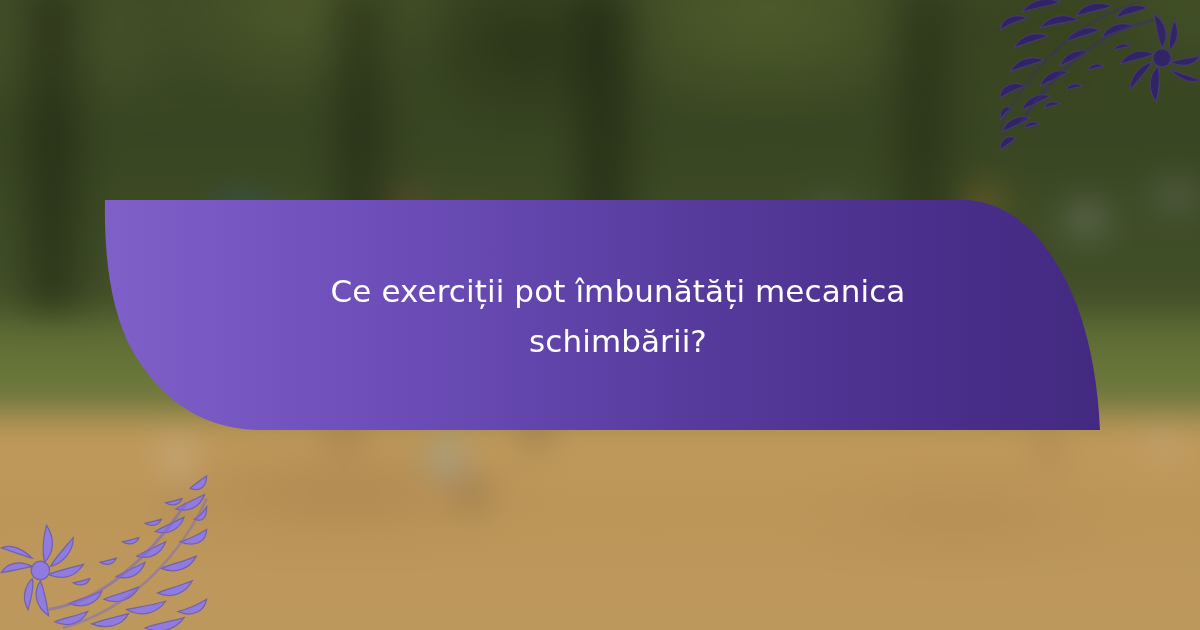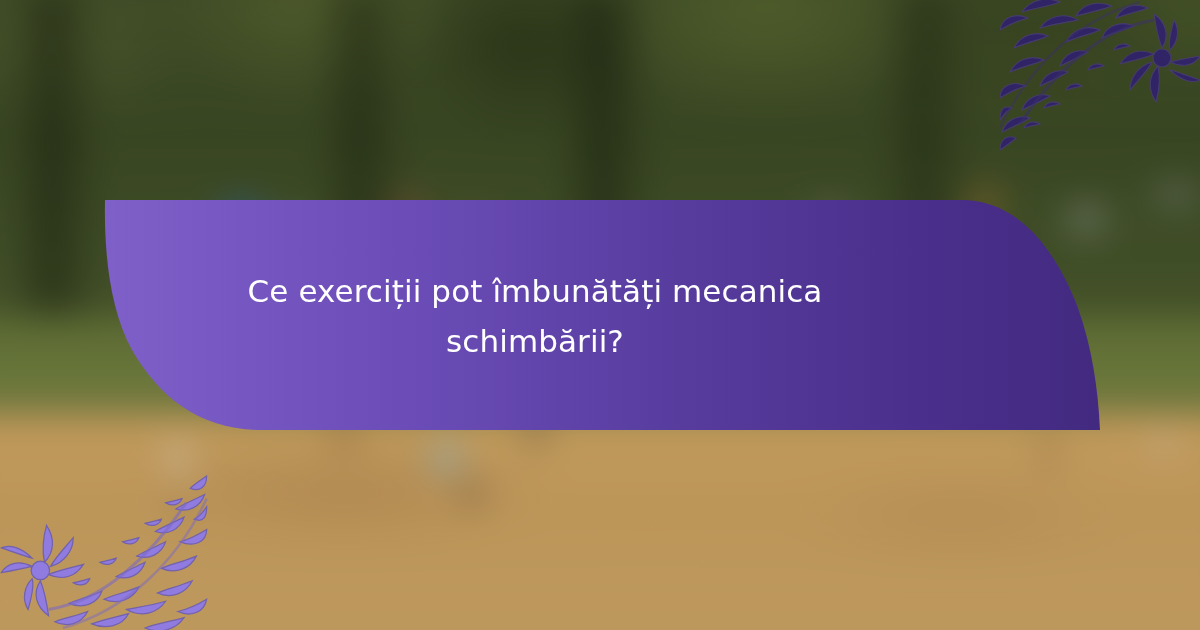--- a/index.html
+++ b/index.html
@@ -103,24 +103,25 @@
   
   .banner {
     position:absolute;
     left:0; top:198px;
     width:1200px; height:236px;
   }
   .banner svg { display:block; width:100%; height:100%; }
 
   .banner-text {
     position:absolute;
-    left:155px; top:198px;
+    left:168px; top:198px;
     width:900px; height:236px;
     display:flex;
     flex-direction:column;
+    align-items:center;
     justify-content:center;
     padding:0 40px;
   }
   .banner-title {
     color:#ffffff;
     font-family:"DejaVu Sans", sans-serif;
     font-size:31px;
     font-weight:400;
     line-height:1.62;
     text-align:center;

